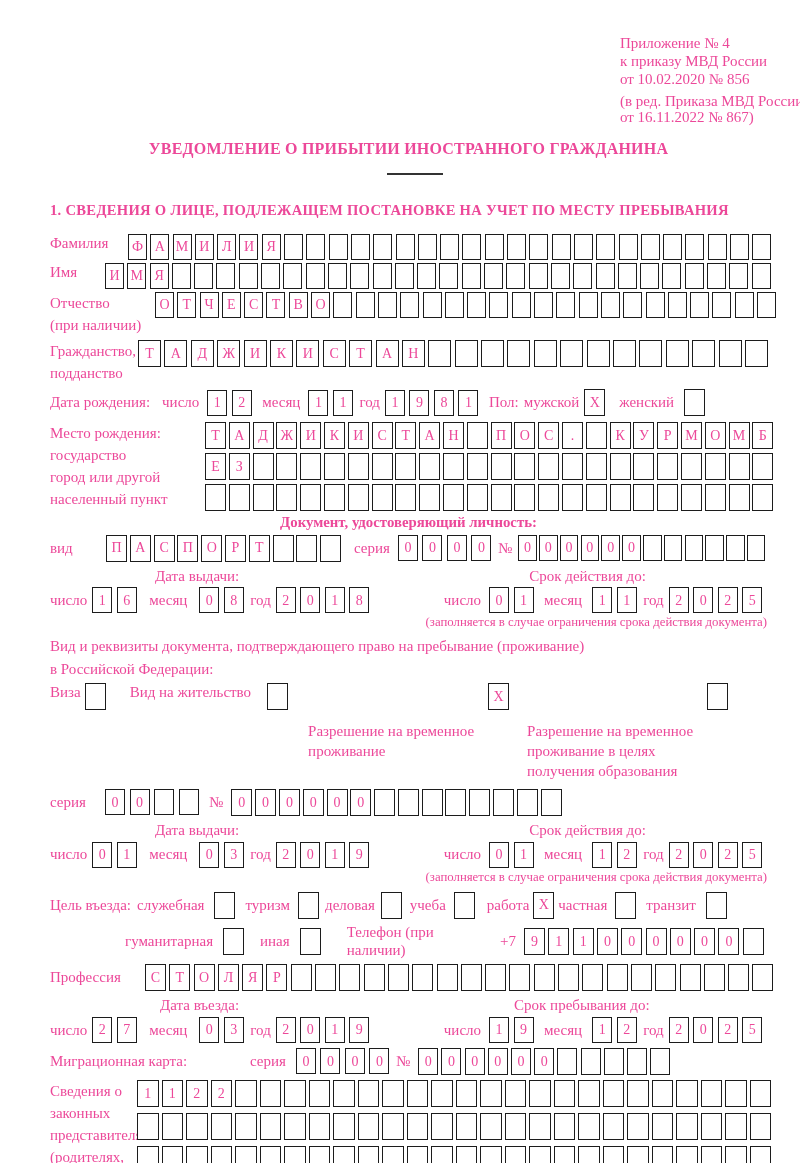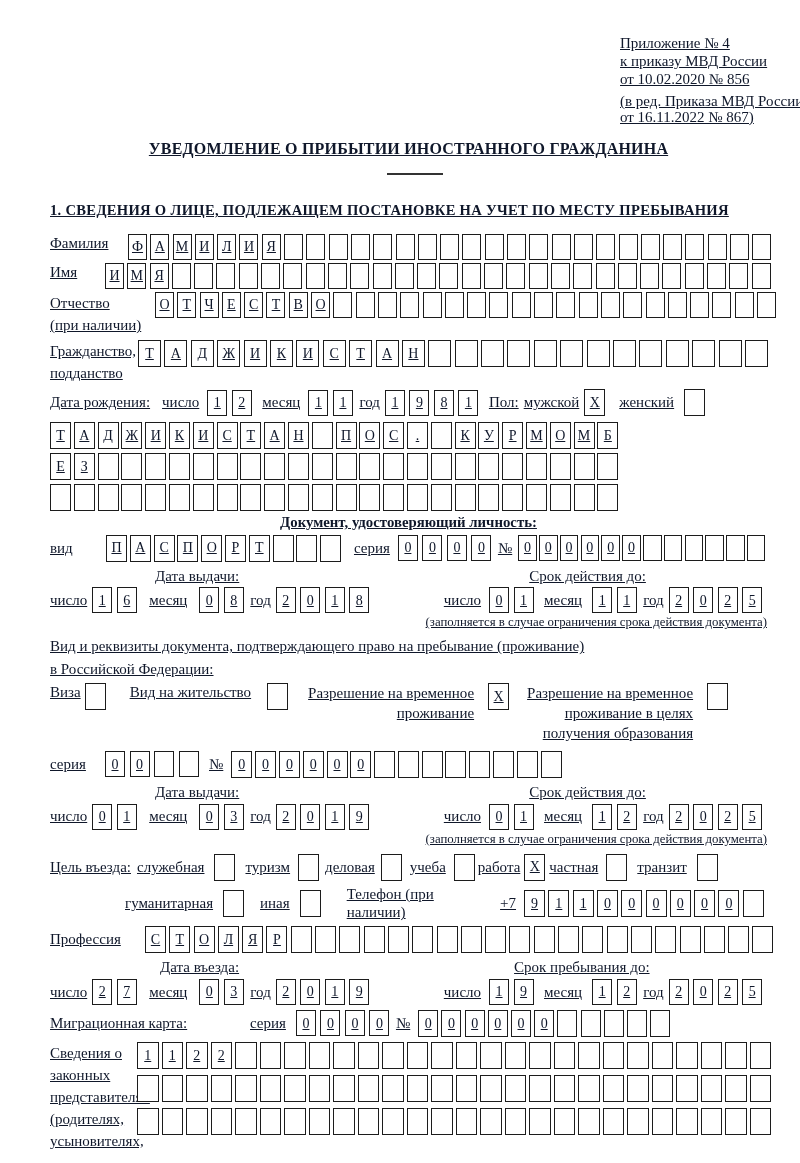--- a/index.html
+++ b/index.html
@@ -1,19 +1,19 @@
 <!DOCTYPE html>
 <html><head>
 <meta charset="utf-8">
 <style>
   html,body{margin:0;padding:0;background:#fff;}
   .page{
-    width:800px;height:1163px;box-sizing:border-box;background:#fff;color:#0f172a;
+    width:800px;height:1163px;box-sizing:border-box;background:#fff;color:#ec4899;
     font-family:"Liberation Serif","DejaVu Serif",serif;font-size:15px;line-height:1.25;
-    padding:34px 33px 0 50px;overflow:hidden;position:relative;text-decoration:underline;
+    padding:34px 33px 0 50px;overflow:hidden;position:relative;
   }
   .ref{margin-left:570px;width:180px;}
   .ref div{line-height:18px;white-space:nowrap;}
   .ref .note{font-size:15px;line-height:16px;margin-top:5px;}
   .forma{text-align:right;font-weight:bold;font-size:16px;margin-top:16px;letter-spacing:.5px;}
   .title{text-align:center;font-weight:bold;font-size:16px;line-height:21px;margin-top:13px;letter-spacing:.2px;}
   .title-blank{display:inline-block;width:56px;border-bottom:2px solid #333;margin-left:12px;}
   .section{font-weight:bold;font-size:14.6px;margin-top:21px;letter-spacing:.3px;}
   .row{display:flex;align-items:flex-start;}
   .rowc{display:flex;align-items:center;}
@@ -30,21 +30,21 @@
   .p26 .cell{width:23px;margin-right:3.4px;height:27px;}
   .p21 .cell{width:18.5px;margin-right:2.3px;}
   .p23 .cell{width:20px;margin-right:3.2px;height:27px;}
   .pd .cell{width:20px;margin-right:4.5px;}
   .cb .cell{width:21px;height:27px;margin-right:0;}
   .lbl{flex:0 0 auto;}
   .lblblock div{line-height:22px;}
   .dochead{text-align:center;font-weight:bold;font-size:14.8px;margin-top:2px;}
   .datehdr{display:flex;font-size:15px;margin-top:5px;}
   .smallnote{font-size:12.8px;text-align:right;margin-top:2px;}
-  .c2{text-align:right;line-height:20px;}
+  .c2{text-align:left;line-height:20px;margin-top:38px;}
   .mt2{margin-top:2px;}.mt4{margin-top:4px;}.mt6{margin-top:6px;}
 </style>
 </head>
 <body>
 
 <div class="page">
 
   <div class="ref">
     <div>Приложение № 4</div>
     <div>к приказу МВД России</div>
@@ -226,20 +226,26 @@
     <span class="cellrow cb" style="margin-left:5px">
         <span class="cell">X</span>
       </span>
     <span style="margin-left:14px">женский</span>
     <span class="cellrow cb" style="margin-left:10px">
         <span class="cell"></span>
       </span>
   </div>
 
   <div class="row" style="margin-top:6px">
+    <span class="lbl lblblock" style="width:155px">
+      <div>Место рождения:</div>
+      <div>государство</div>
+      <div>город или другой</div>
+      <div>населенный пункт</div>
+    </span>
     <span>
       <span class="cellrow p24" style="margin-bottom:4px">
           <span class="cell">Т</span>
           <span class="cell">А</span>
           <span class="cell">Д</span>
           <span class="cell">Ж</span>
           <span class="cell">И</span>
           <span class="cell">К</span>
           <span class="cell">И</span>
           <span class="cell">С</span>
@@ -506,21 +512,21 @@
         <span class="cell"></span>
       </span>
     <span style="margin-left:6px">деловая</span>
     <span class="cellrow cb" style="margin-left:6px">
         <span class="cell"></span>
       </span>
     <span style="margin-left:8px">учеба</span>
     <span class="cellrow cb" style="margin-left:8px">
         <span class="cell"></span>
       </span>
-    <span style="margin-left:3px">работа</span>
+    <span style="margin-left:12px">работа</span>
     <span class="cellrow cb" style="margin-left:4px">
         <span class="cell">X</span>
       </span>
     <span style="margin-left:4px">частная</span>
     <span class="cellrow cb" style="margin-left:8px">
         <span class="cell"></span>
       </span>
     <span style="margin-left:10px">транзит</span>
     <span class="cellrow cb" style="margin-left:10px">
         <span class="cell"></span>

